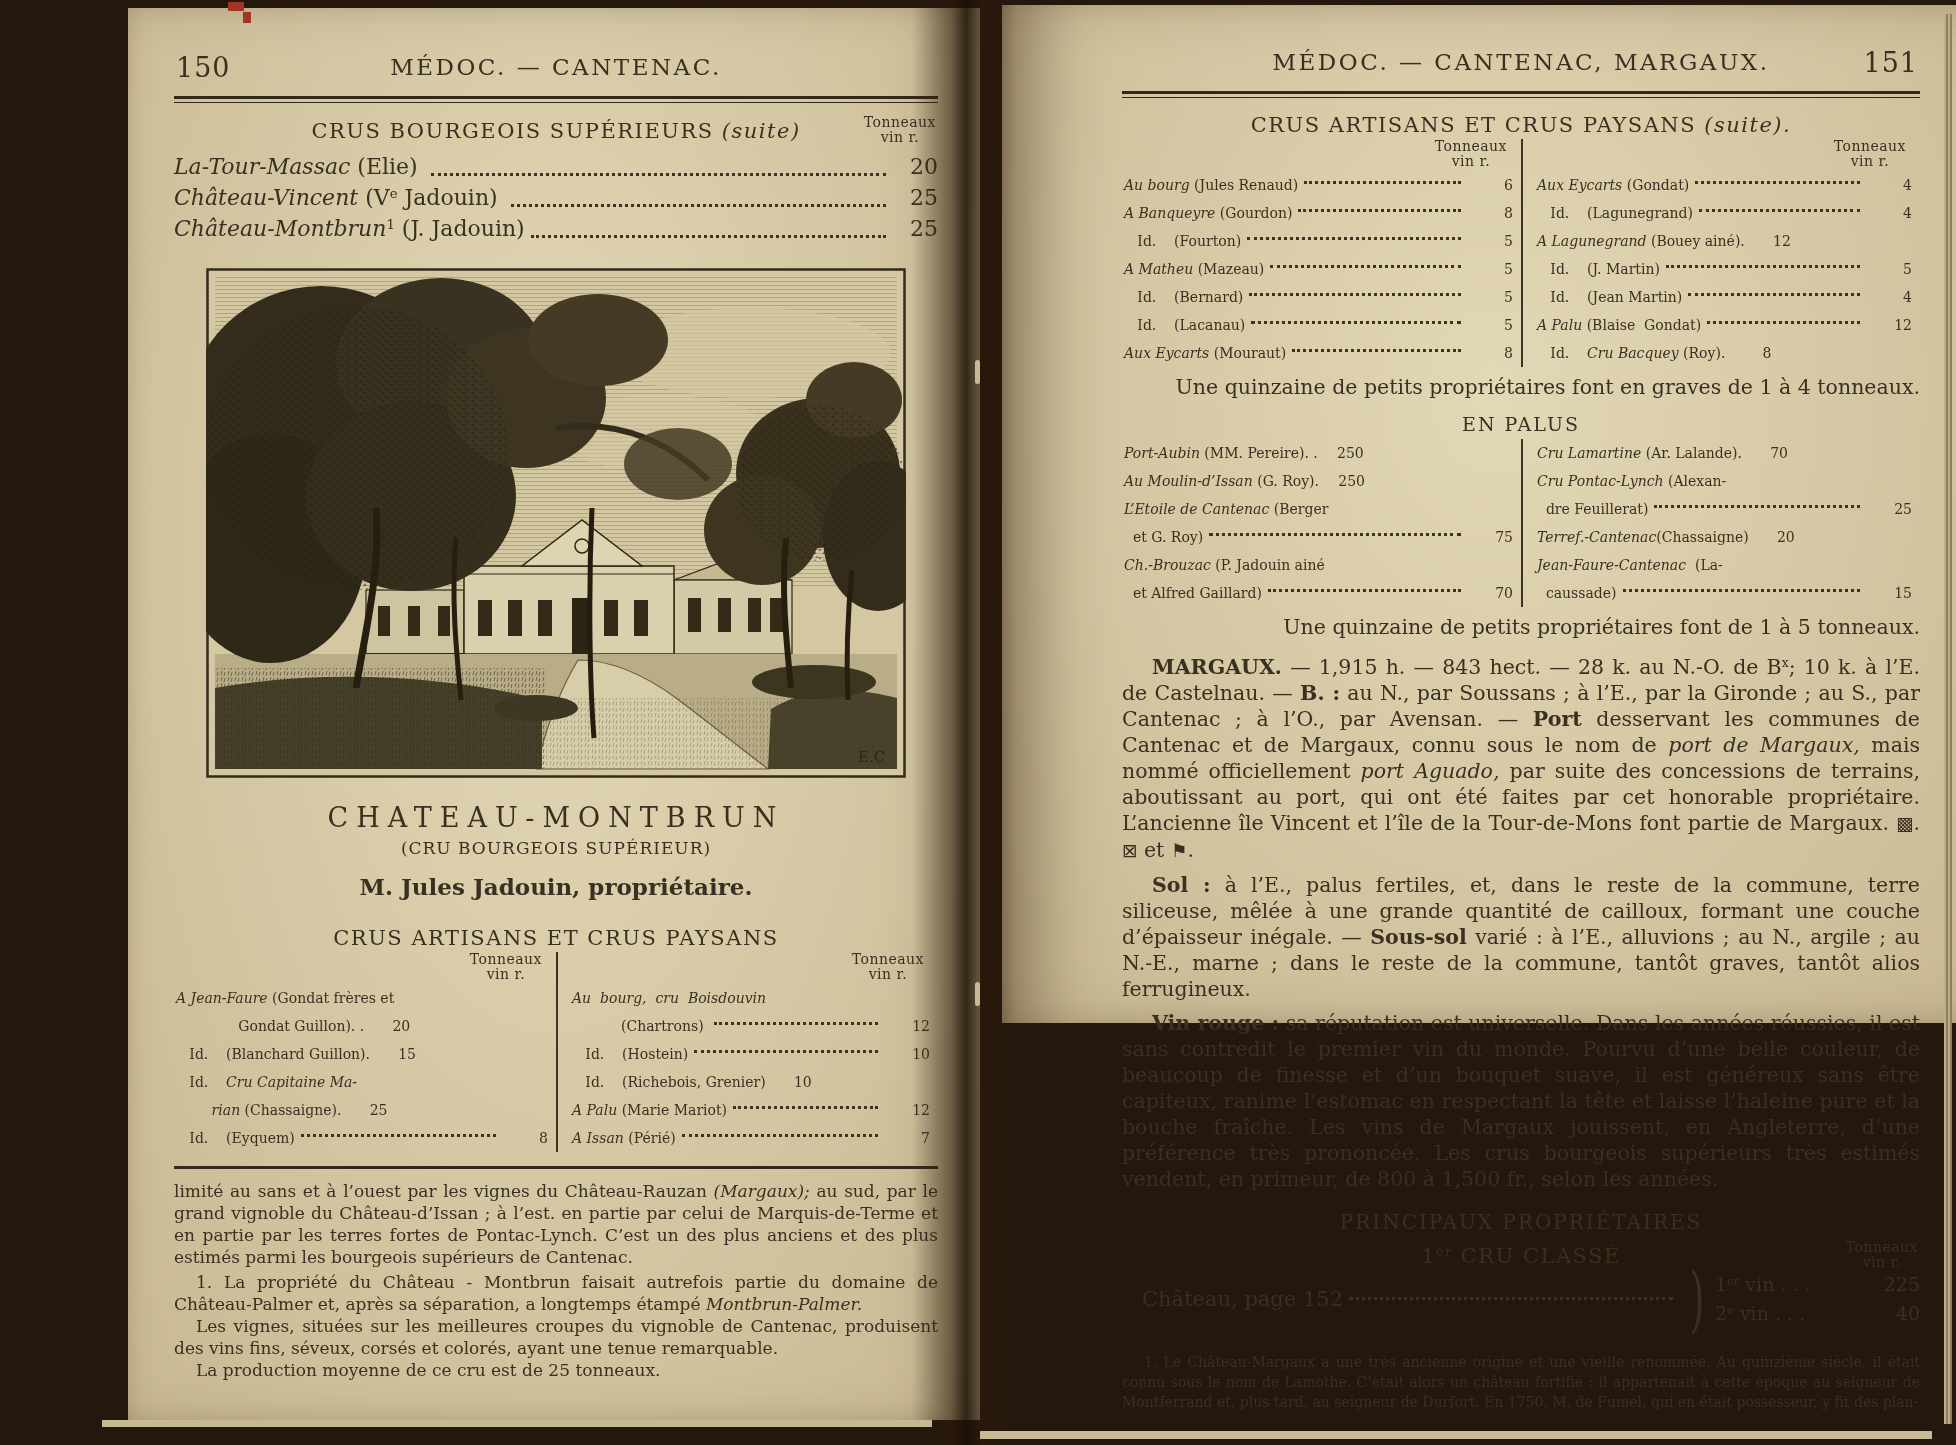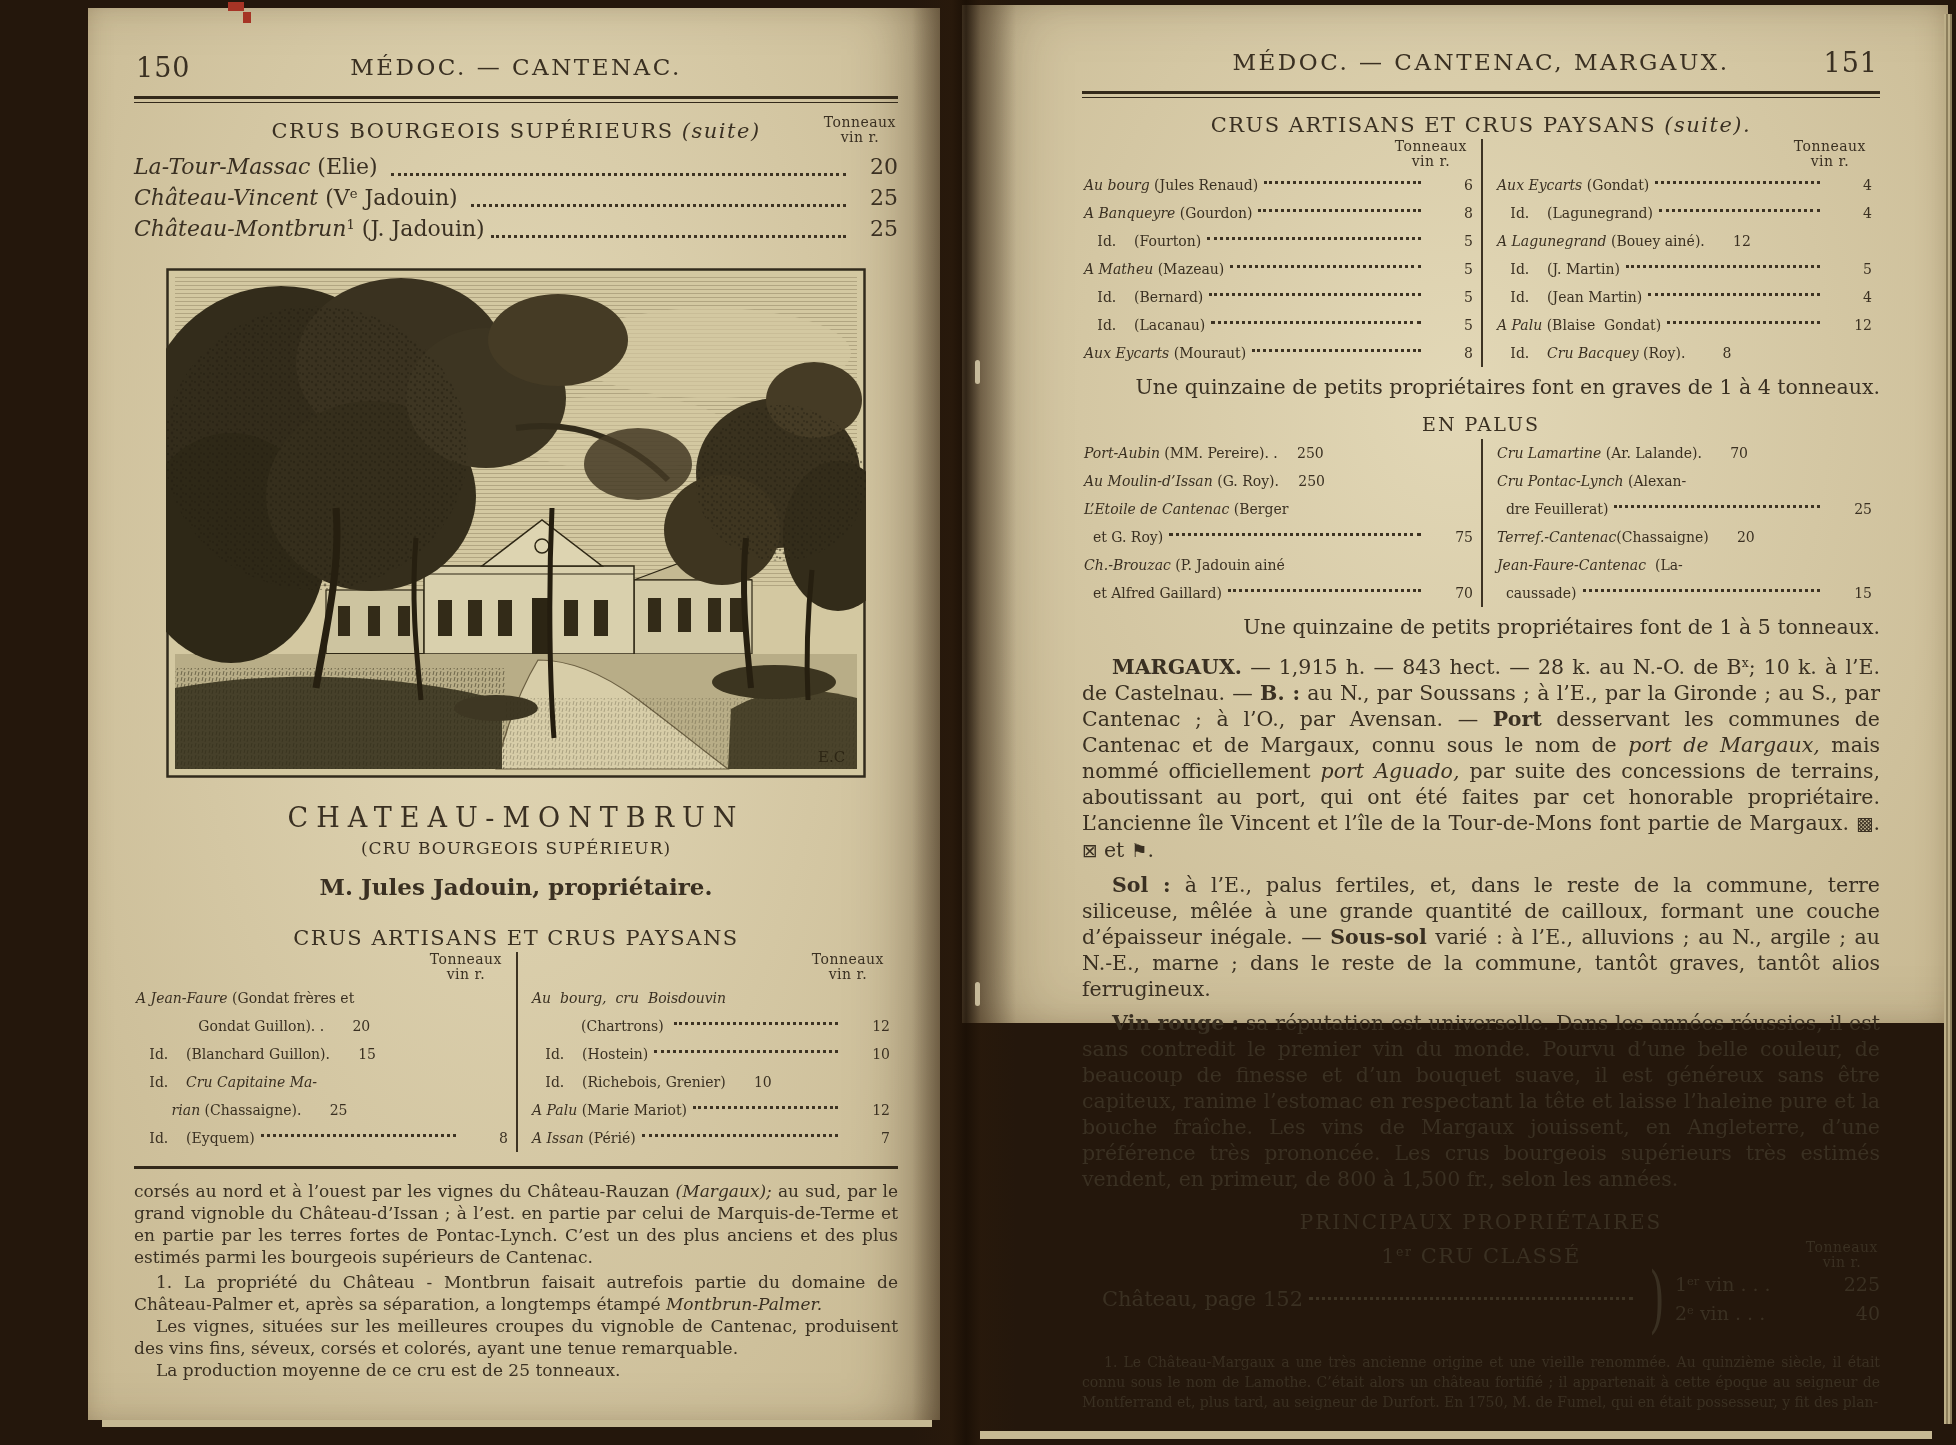--- a/index.html
+++ b/index.html
@@ -1,19 +1,19 @@
 <!DOCTYPE html>
 <html lang="fr"><head>
 <meta charset="utf-8">
 <style>
   html,body{margin:0;padding:0;background:#1d130a;}
   .stage{position:relative;width:1956px;height:1445px;background:#24170c;overflow:hidden;
          font-family:"DejaVu Serif","Liberation Serif",serif;color:#3a3022;}
   .page{position:absolute;background:#d6c9a3;
-        background-image:radial-gradient(ellipse at 50% 38%,rgba(255,250,228,.30),rgba(124,98,58,.16));}
+        background-image:radial-gradient(ellipse at 50% 38%,rgba(255,250,228,.30),rgba(124,98,58,.16));margin-left:40px;}
   .page.left{left:88px;top:8px;width:852px;height:1412px;
         box-shadow:inset -52px 0 64px -30px rgba(58,38,18,.5), inset 10px 0 26px -12px rgba(110,84,48,.35);}
   .page.right{left:962px;top:5px;width:986px;height:1018px;
         box-shadow:inset 56px 0 74px -32px rgba(58,38,18,.55), inset -14px 0 30px -14px rgba(110,84,48,.4);}
   .content{position:absolute;inset:0;}
   .page.left .content{padding:42px 42px 0 46px;}
   .page.right .content{padding:40px 68px 0 120px;}
 
   .header-row{position:relative;height:34px;}
   .pageno{font-size:27px;letter-spacing:1px;}
@@ -278,21 +278,21 @@
                 <span class="lt"><span class="it">A Issan</span><span> (Périé)</span></span>
                 <span class="leader"></span>
                 <span class="val">7</span>
               </div>
             </div>
         </div>
       </div>
 
       <div class="rule single" style="margin-top:14px;"></div>
       <div class="fnote">
-        <p><span>corsés au  nord et à l’ouest  par  les vignes du Château-Rauzan </span><span class="it">(Margaux);</span><span> au sud, par le grand vignoble du Château-d’Issan ; à l’est. en partie par celui  de Marquis-de-Terme et en partie  par  les terres fortes de Pontac-Lynch. C’est  un des plus anciens et des plus estimés parmi les bourgeois supérieurs de Cantenac.</span></p>
+        <p><span>limité au  sans et à l’ouest  par  les vignes du Château-Rauzan </span><span class="it">(Margaux);</span><span> au sud, par le grand vignoble du Château-d’Issan ; à l’est. en partie par celui  de Marquis-de-Terme et en partie  par  les terres fortes de Pontac-Lynch. C’est  un des plus anciens et des plus estimés parmi les bourgeois supérieurs de Cantenac.</span></p>
         <p class="ind sp"><span>1. La propriété  du  Château - Montbrun  faisait  autrefois  partie  du  domaine  de Château-Palmer et, après sa séparation, a longtemps étampé </span><span class="it">Montbrun-Palmer.</span></p>
         <p class="ind"><span>Les vignes, situées sur les meilleures croupes du vignoble de Cantenac, produisent des vins fins, séveux, corsés et colorés, ayant une tenue remarquable.</span></p>
         <p class="ind"><span>La production moyenne de ce cru est de 25 tonneaux.</span></p>
       </div>
     </div>
   </div>
 
   <div class="page right">
     <div class="content">
       <div class="header-row">

